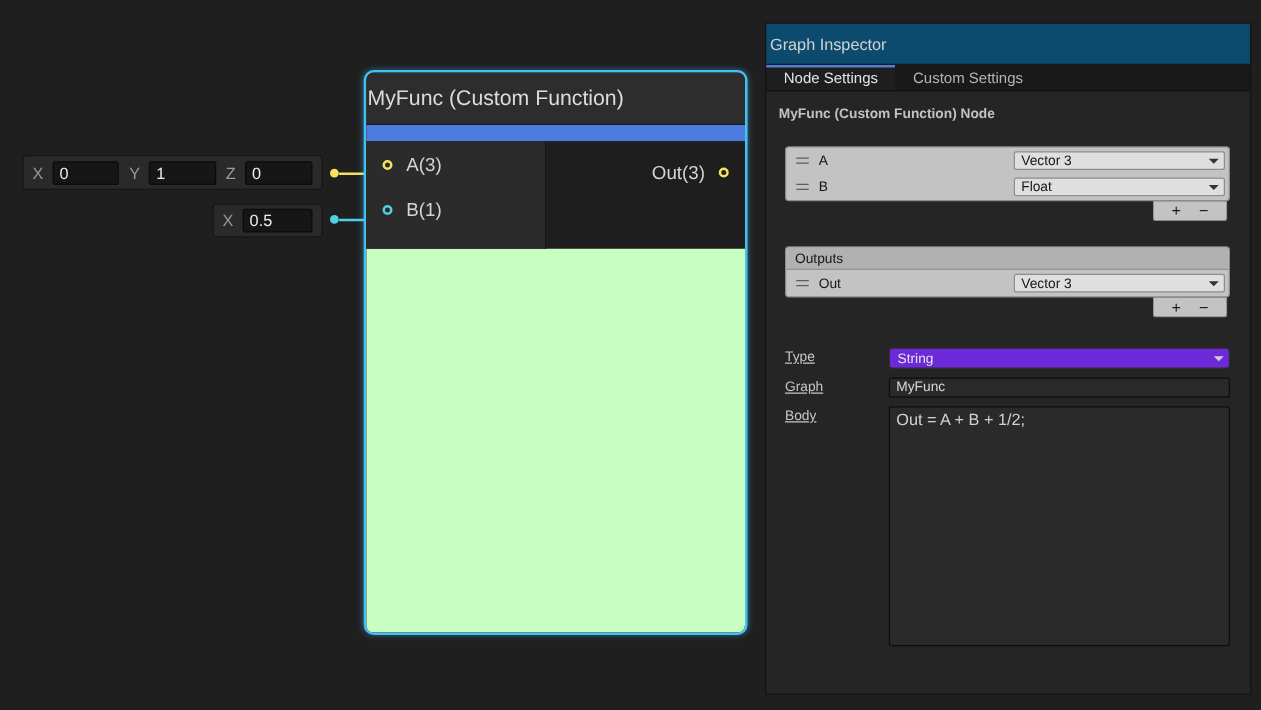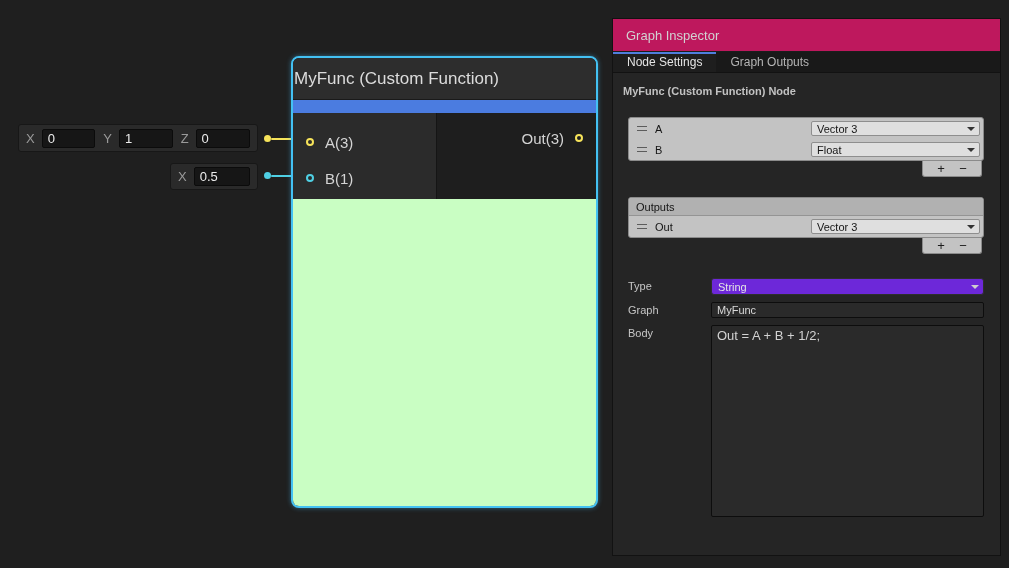--- a/index.html
+++ b/index.html
@@ -49,42 +49,42 @@
   .node-title {
     height:42px; background:#2d2d2d;
     color:#dcdcdc; font-size:17px;
     display:flex; align-items:center; padding-left:1px;
     border-bottom:1px solid #1a1a1a;
   }
   .node-accent { height:13px; background:#4b7ce0; }
   .node-ports { height:86px; display:flex; background:#1e1e1e; }
   .ports-left {
     width:144px; background:#2b2b2b; border-right:1px solid #151515;
-    padding-top:11px;
+    padding-top:1px;
   }
   .ports-right { flex:1; padding-top:7px; }
   .port-row { height:36px; display:flex; align-items:center; gap:11px; padding-left:13px; }
   .port-row.out { justify-content:flex-end; padding-right:13px; padding-left:0; }
   .port-ring {
     width:8px; height:8px; border-radius:50%;
     border:2px solid #fff; background:transparent; flex:0 0 auto;
   }
   .ring-yellow { border-color:#f6e35a; }
   .ring-cyan { border-color:#4fd0e4; }
   .port-label { color:#d4d4d4; font-size:15px; }
   .node-preview { height:307px; background:#c9fec3; }
 
   
   .inspector {
     position:absolute; left:612px; top:18px; width:389px; height:538px;
     background:#252525; border:1px solid #121212;
   }
   .insp-title {
-    height:33px; background:#be185d; border-bottom:1px solid #1c1c1c;
-    display:flex; align-items:center; padding-left:13px;
+    height:33px; background:#0c4a6e; border-bottom:1px solid #1c1c1c;
+    display:flex; align-items:center; padding-left:3px;
     color:#d2d2d2; font-size:13px;
   }
   .insp-tabs { height:21px; background:#191919; display:flex; border-bottom:1px solid #121212; }
   .tab {
     padding:0 14px; font-size:12px; color:#b4b4b4;
     display:flex; align-items:center; position:relative; cursor:default;
   }
   .tab.active { color:#e4e4e4; background:#1e1e1e; }
   .tab.active::before {
     content:""; position:absolute; left:0; right:0; top:0; height:2px; background:#4f7edd;
@@ -120,21 +120,21 @@
   .list-footer {
     height:16px; width:60px; margin:0 2px 0 auto;
     background:#c3c3c3; border:1px solid #8b8b8b; border-top:0;
     border-radius:0 0 3px 3px;
     display:flex; align-items:center; justify-content:space-evenly;
   }
   .list-btn { font-size:13px; line-height:13px; color:#1c1c1c; cursor:default; }
 
   .prop-row { display:flex; margin:7px 16px 0 15px; align-items:flex-start; }
   .prop-row.first { margin-top:24px; }
-  .prop-label { width:83px; font-size:11px; color:#c6c6c6; padding-top:2px; flex:0 0 auto; }
+  .prop-label { width:83px; font-size:11px; color:#c6c6c6; padding-top:2px; flex:0 0 auto;text-decoration:underline; }
   .dark-select {
     flex:1; height:17px; background:#6d28d9; border:1px solid #2e2e2e; border-radius:3px;
     position:relative; font-size:11px; color:#e4e4e4;
     display:flex; align-items:center; padding:0 14px 0 6px;
   }
   .dark-field {
     flex:1; height:16px; background:#2a2a2a; border:1px solid #0d0d0d; border-radius:2px;
     font-size:11px; color:#d8d8d8; display:flex; align-items:center; padding:0 5px;
   }
   .dark-area {
@@ -195,21 +195,21 @@
     </div>
   </div>
   <div class="node-preview"></div>
 </div>
 
 <div class="inspector">
   <div class="insp-title">Graph Inspector</div>
 
   <div class="insp-tabs">
     <div class="tab active">Node Settings</div>
-    <div class="tab">Graph Outputs</div>
+    <div class="tab">Custom Settings</div>
   </div>
 
   <div class="insp-heading">MyFunc (Custom Function) Node</div>
 
   <div class="list-wrap">
     <div class="list-section">
       <div class="list-row">
         <span class="drag-handle"></span>
         <span class="row-name">A</span>
         <div class="mini-select">

